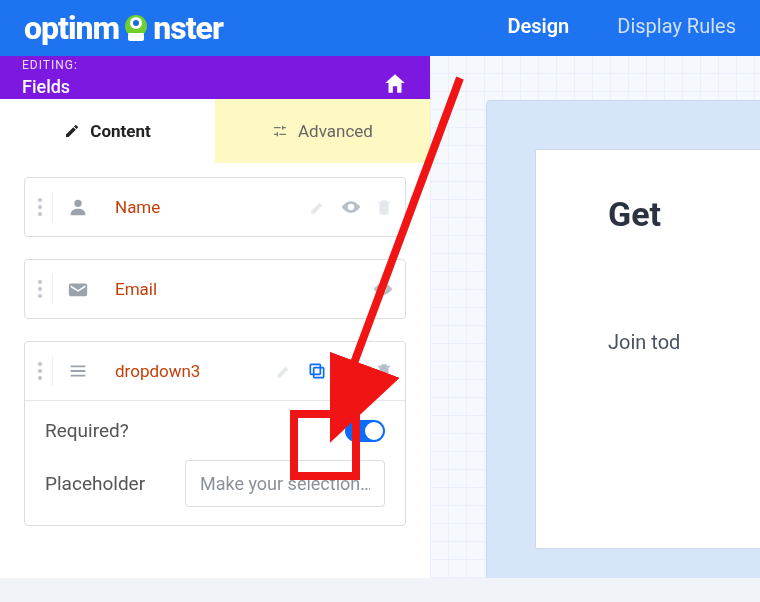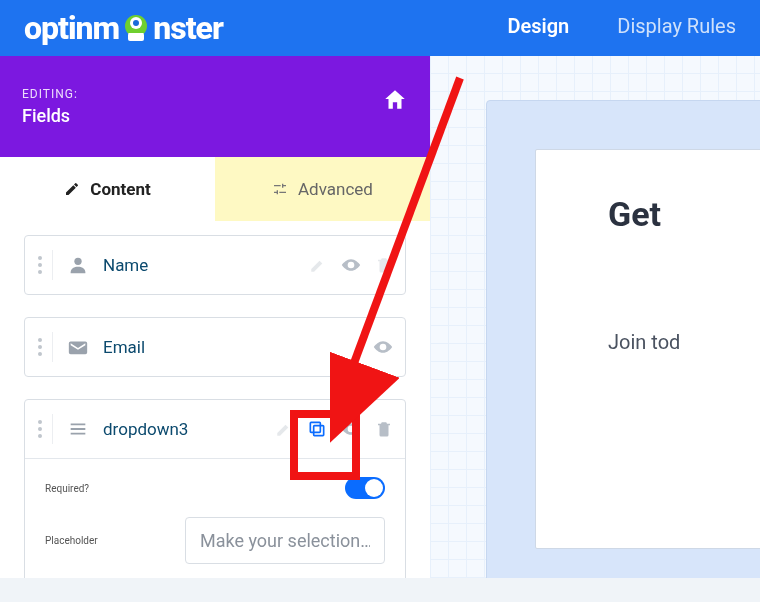--- a/index.html
+++ b/index.html
@@ -8,43 +8,43 @@
   .topbar { background: #1e73f0; height: 56px; display: flex; align-items: center; padding: 0 24px; }
   .logo { color: #fff; font-size: 32px; font-weight: 800; display: flex; align-items: center; letter-spacing: -1px; }
   .logo-monster { display:inline-flex; align-items:center; justify-content:center; }
   .nav { margin-left: auto; display: flex; gap: 48px; }
   .nav-item { color: #cfe1fb; font-size: 20px; cursor: pointer; padding: 26px 0; }
   .nav-item.active { color: #ffffff; font-weight: 600; border-bottom: 4px solid #fff; }
 
   .main { display: flex; height: 522px; }
   .sidebar { width: 430px; background: #fff; display: flex; flex-direction: column; overflow: hidden; }
 
-  .editing-bar { background: #7c18e0; color: #fff; padding: 31px 22px; display: flex; align-items: flex-start; }
+  .editing-bar { background: #7c18e0; color: #fff; padding: 2px 22px; display: flex; align-items: flex-end; }
   .editing-label { font-size: 12px; letter-spacing: 1px; opacity: 0.85; }
   .editing-title { font-size: 18px; font-weight: 500; margin-top: 4px; }
   .home-icon { margin-left: auto; color: #fff; }
 
   .tabs { display: flex; }
   .tab { flex: 1; text-align: center; padding: 22px 0; font-size: 17px; color: #666; background: #fef9c3; cursor: pointer; display:flex; align-items:center; justify-content:center; gap:10px;}
   .tab.active { background: #fff; color: #222; font-weight: 700; }
 
   .field-list { padding: 14px 24px 0 24px; overflow-y: auto; }
   .field-row { border: 1px solid #d9dee4; border-radius: 4px; background: #fff; margin-bottom: 22px; position: relative; }
   .field-header { display: flex; align-items: center; padding: 14px 12px; }
   .drag-handle { width: 16px; display: flex; flex-direction: column; gap: 3px; align-items: center; color: #bfc5cc; cursor: grab; border-right: 1px solid #eceef1; padding-right: 10px; margin-right: 14px; height: 30px; justify-content:center;}
   .drag-handle span { width:4px;height:4px;background:#c0c6cd;border-radius:50%; }
   .field-icon { color: #9aa2ac; margin-right: 14px; display:flex;}
-  .field-label { font-size: 17px; color: #0c4a6e; flex: 1; }
+  .field-label { font-size: 17px; color: #c2410c; flex: 1; margin-left: 12px; }
   .field-actions { display: flex; gap: 14px; align-items: center; }
   .field-actions .act { color: #b7bec7; cursor: pointer; display:flex; }
   .act.disabled { opacity:0.35; }
 
   .field-body { border-top: 1px solid #e3e7ec; padding: 18px 20px; }
   .body-row { display: flex; align-items: center; margin-bottom: 18px; }
-  .body-label { font-size: 10px; color: #555; width: 130px; }
+  .body-label { font-size: 19px; color: #555; width: 130px; }
   .toggle { margin-left: auto; width: 40px; height: 22px; background: #0a6cff; border-radius: 11px; position: relative; cursor:pointer;}
   .toggle::after { content:""; position:absolute; right:2px; top:2px; width:18px; height:18px; background:#fff; border-radius:50%; }
   .placeholder-input { border:1px solid #d9dee4; border-radius:4px; padding:12px 14px; font-size:18px; color:#8a919b; width:200px; margin-left:auto; }
 
   .preview-pane { flex:1; background: repeating-linear-gradient(0deg,#e7f0fb,#e7f0fb 1px,transparent 1px,transparent 18px), repeating-linear-gradient(90deg,#e7f0fb,#e7f0fb 1px,transparent 1px,transparent 18px), #f5f9fe; position:relative; padding: 44px 0 0 56px; overflow:hidden;}
   .preview-outer { background:#d7e5fa; border:1px solid #c6d7f0; border-radius:4px; padding: 48px 0 0 48px; height: 500px; width:400px;}
   .preview-inner { background:#fff; border:1px solid #ced8e6; border-radius:2px; height:400px; width:400px; padding: 44px 0 0 72px;}
   .preview-title { font-size:34px; font-weight:700; color:#2b3240; }
   .preview-sub { font-size:20px; color:#4a5260; margin-top: 96px;}
 

